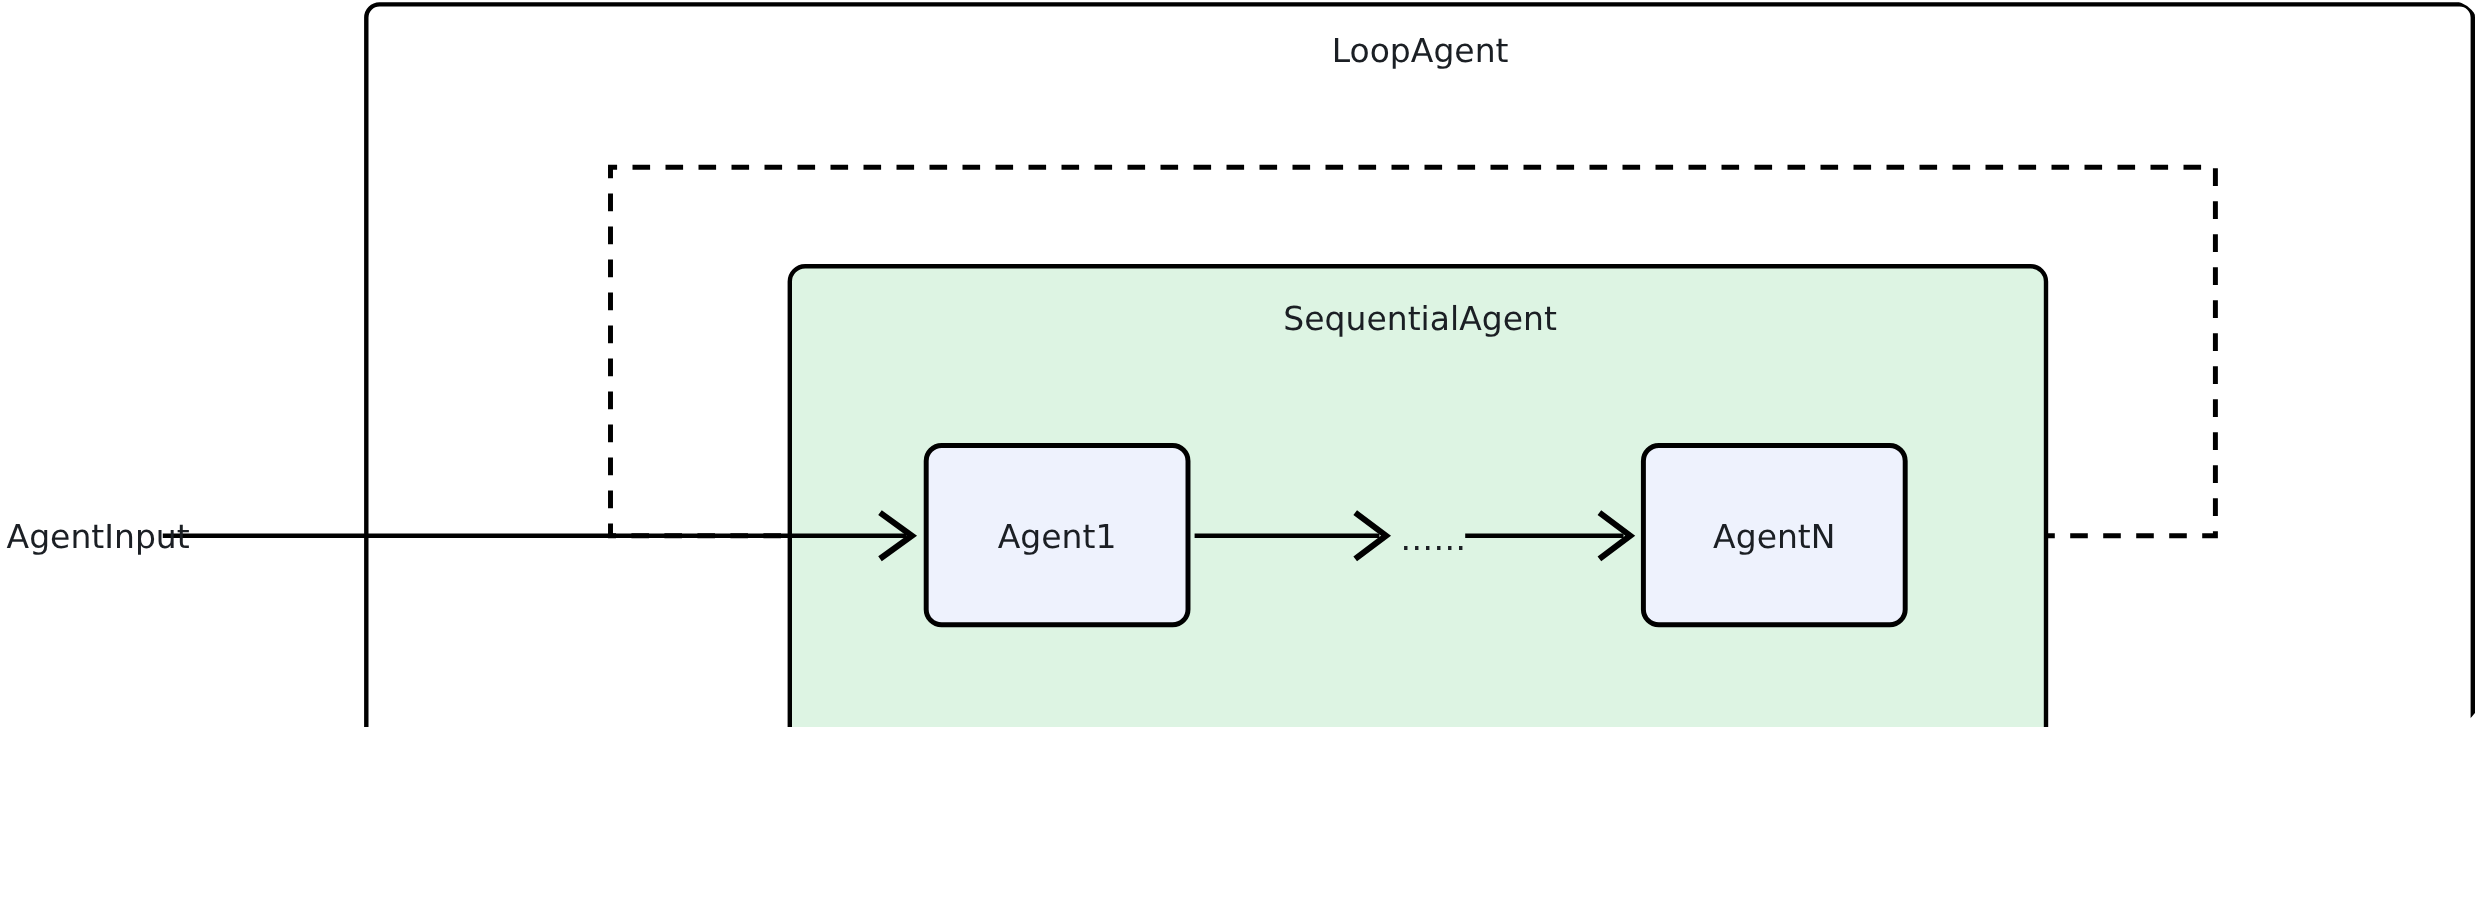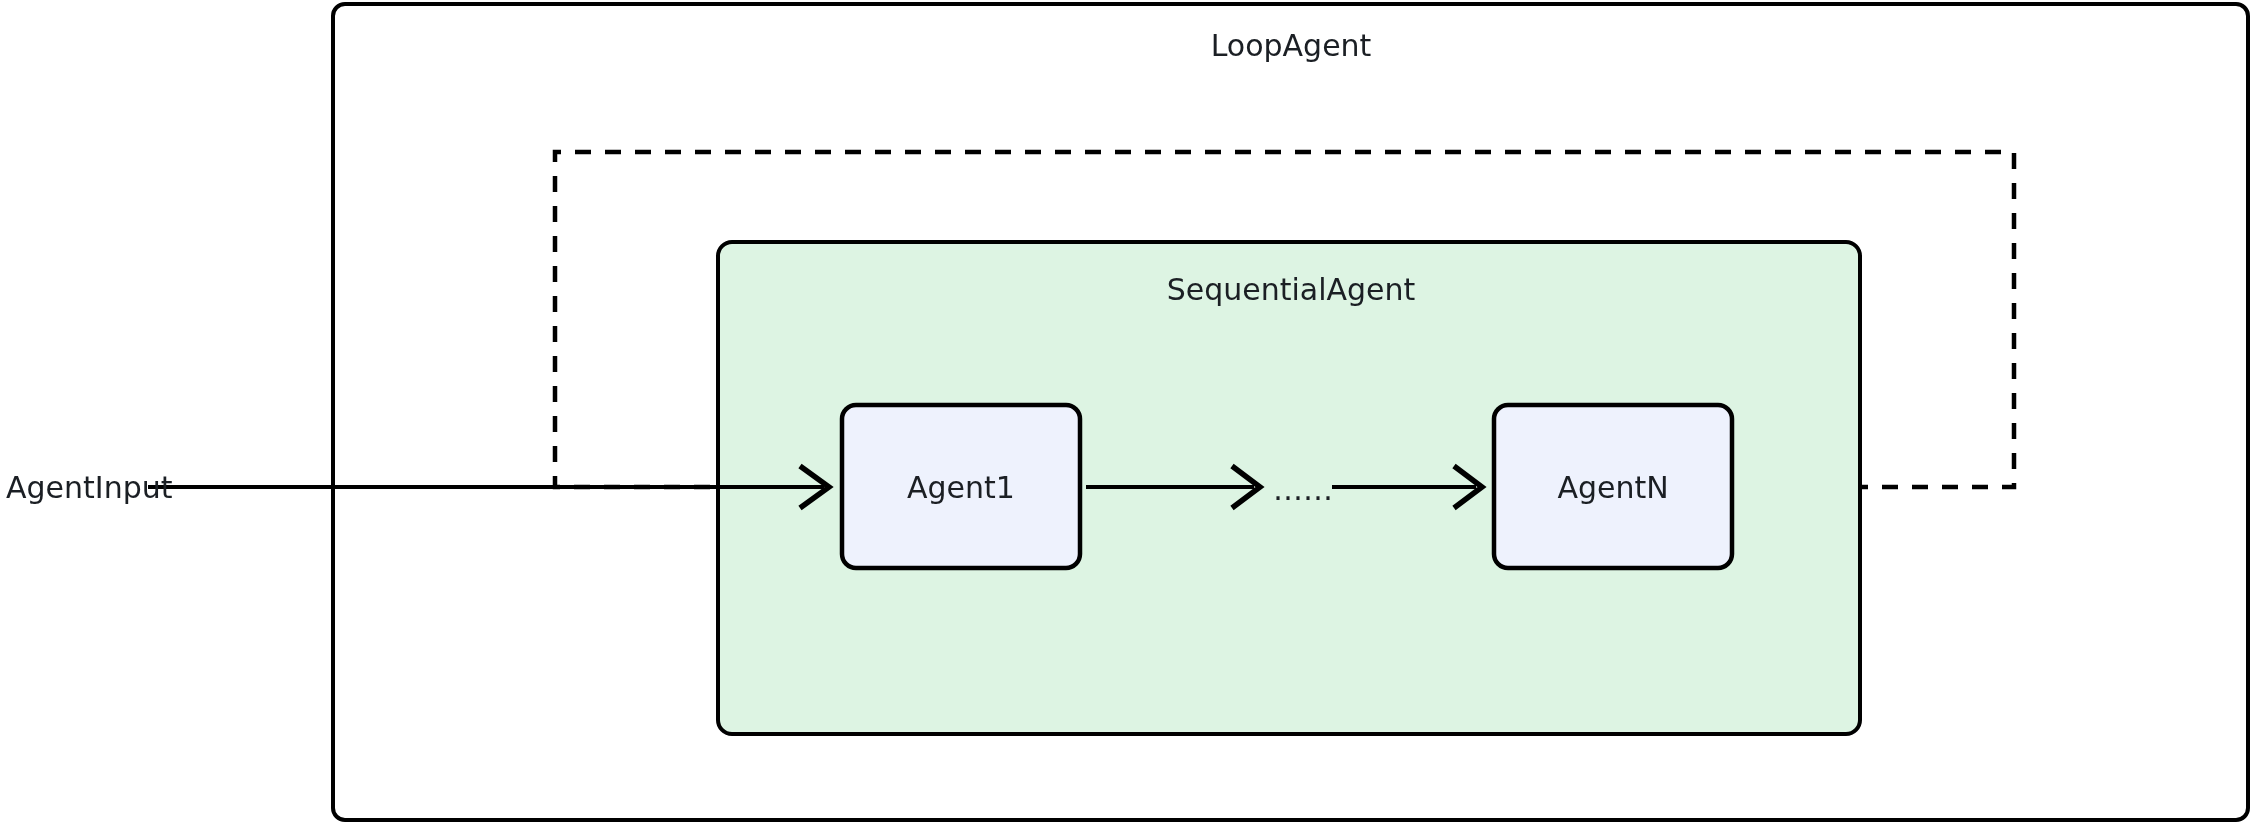--- a/index.html
+++ b/index.html
@@ -7,23 +7,24 @@
     padding: 0;
     background: #ffffff;
   }
   body {
     font-family: "DejaVu Sans", "Liberation Sans", sans-serif;
     -webkit-font-smoothing: antialiased;
   }
   #canvas {
     position: relative;
     width: 2256px;
-    height: 832px;
+    height: 661px;
     background: #ffffff;
     overflow: hidden;
+    border-radius: 31px;
   }
   #diagram-svg {
     position: absolute;
     left: 0;
     top: 0;
     width: 2256px;
     height: 832px;
     display: block;
   }
   .node-label {

